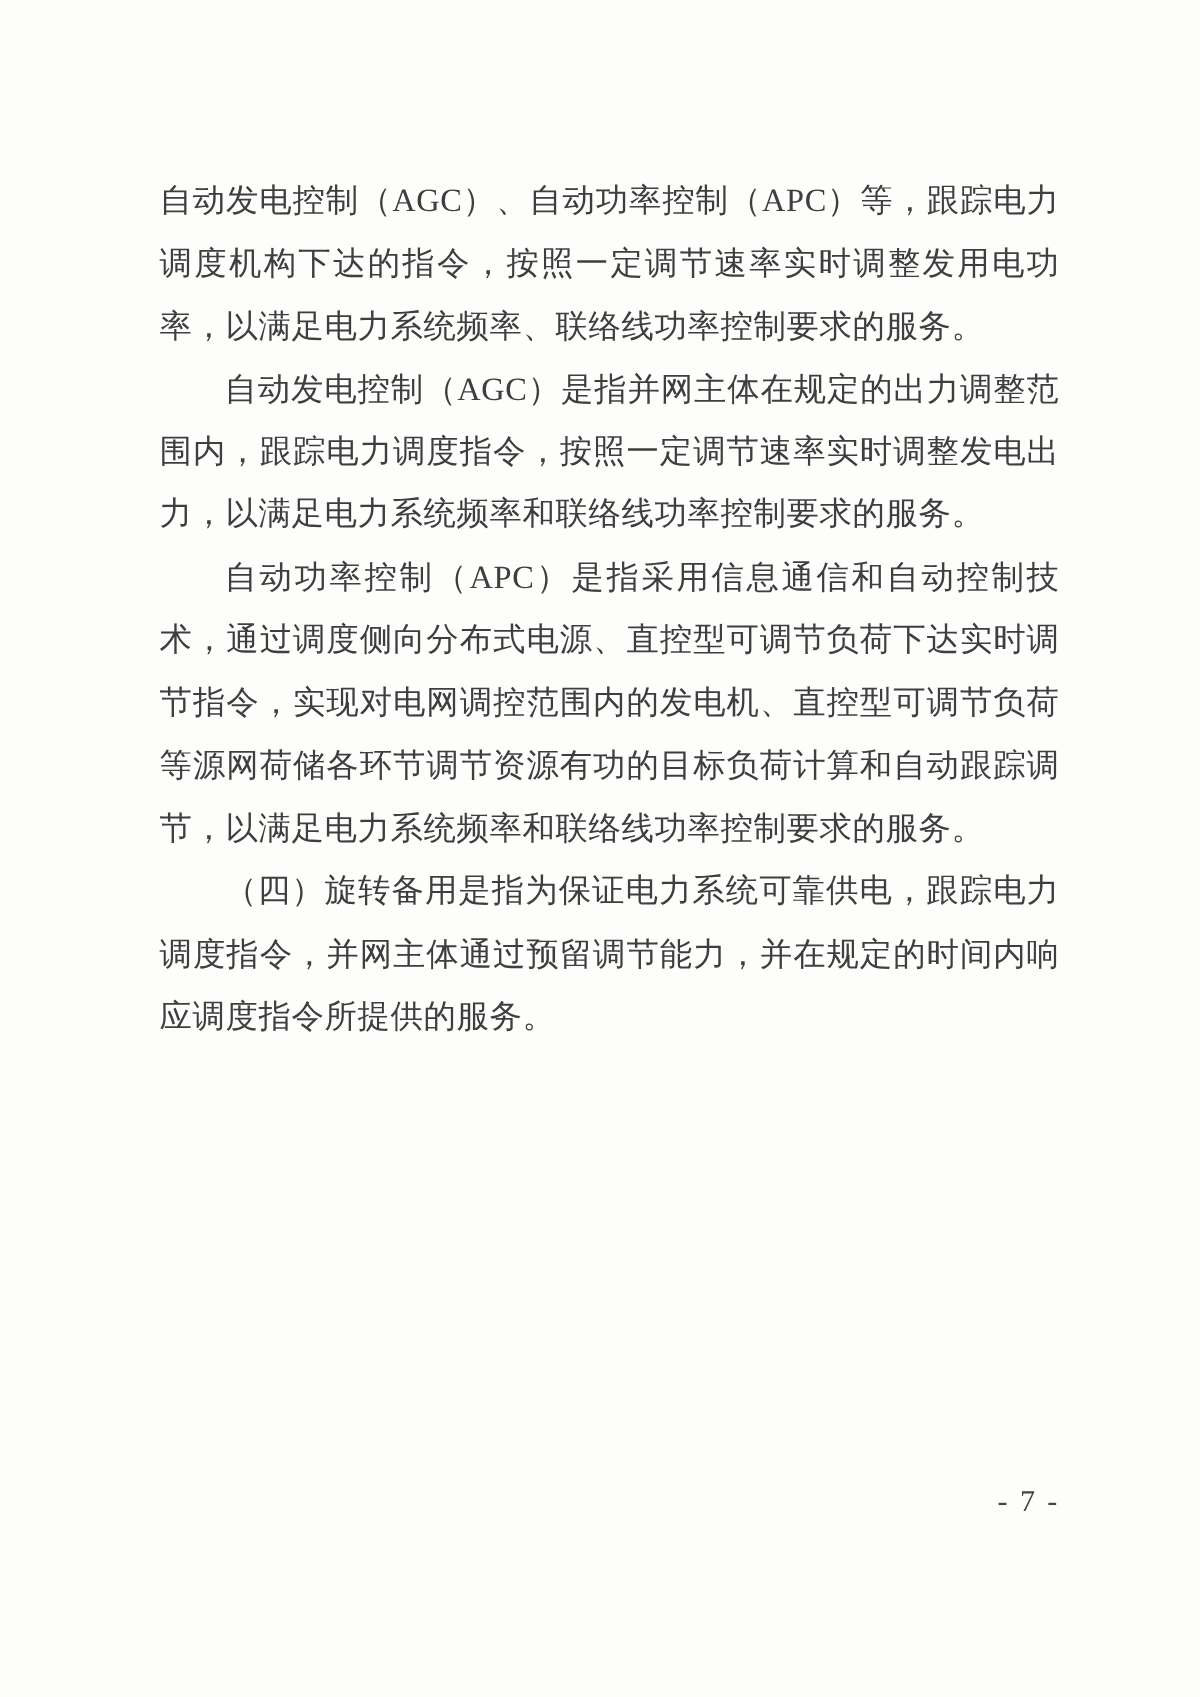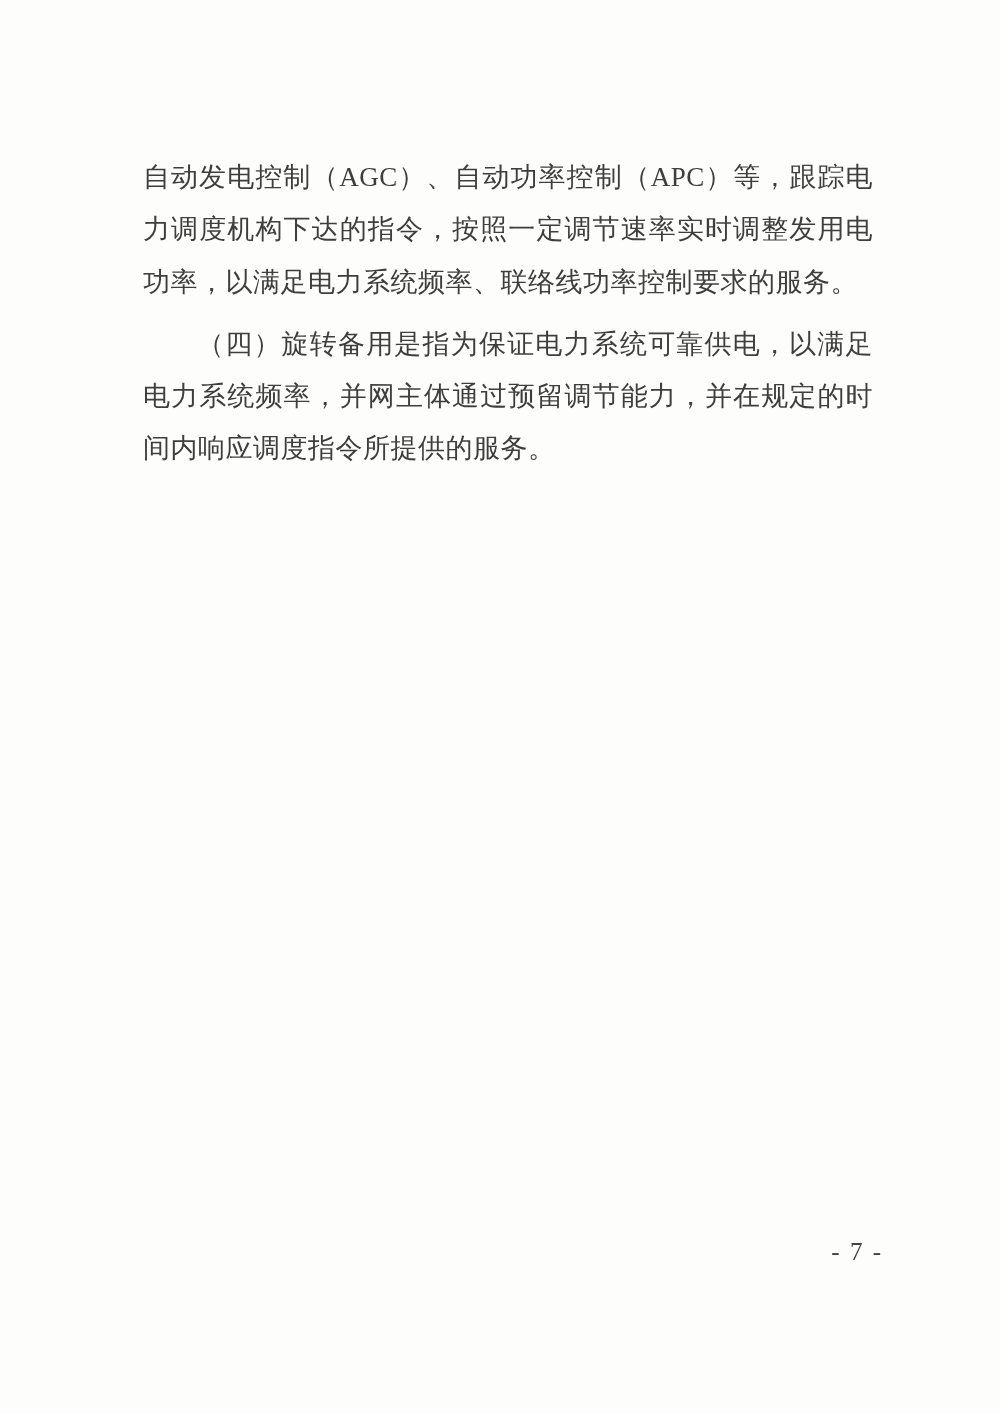--- a/index.html
+++ b/index.html
@@ -20,21 +20,21 @@
     left: 133px;
     top: 141px;
     width: 750px;
     color: #3e3e3e;
     font-size: 27px;
     line-height: 52.3px;
     text-align: justify;
     letter-spacing: 0.5px;
   }
   .para {
-    margin: 10px;
+    margin: 0;
     padding: 0;
     text-indent: 2em;
   }
   .para.no-indent {
     text-indent: 0;
   }
   .footer {
     position: absolute;
     left: 133px;
     top: 1236px;
@@ -46,20 +46,22 @@
     letter-spacing: 2px;
   }
 </style>
 </head>
 <body>
 
 <div class="page">
 
   <main class="content">
     <p class="para no-indent">自动发电控制（AGC）、自动功率控制（APC）等，跟踪电力调度机构下达的指令，按照一定调节速率实时调整发用电功率，以满足电力系统频率、联络线功率控制要求的服务。</p>
-    <p class="para">（四）旋转备用是指为保证电力系统可靠供电，以满足电力系统频率，并网主体通过预留调节能力，并在规定的时间内响应调度指令所提供的服务。</p>
+    <p class="para">自动发电控制（AGC）是指并网主体在规定的出力调整范围内，跟踪电力调度指令，按照一定调节速率实时调整发电出力，以满足电力系统频率和联络线功率控制要求的服务。</p>
+    <p class="para">自动功率控制（APC）是指采用信息通信和自动控制技术，通过调度侧向分布式电源、直控型可调节负荷下达实时调节指令，实现对电网调控范围内的发电机、直控型可调节负荷等源网荷储各环节调节资源有功的目标负荷计算和自动跟踪调节，以满足电力系统频率和联络线功率控制要求的服务。</p>
+    <p class="para">（四）旋转备用是指为保证电力系统可靠供电，跟踪电力调度指令，并网主体通过预留调节能力，并在规定的时间内响应调度指令所提供的服务。</p>
   </main>
 
   <footer class="footer">
     <span>- 7 -</span>
   </footer>
 
 </div>
 
 </body></html>

